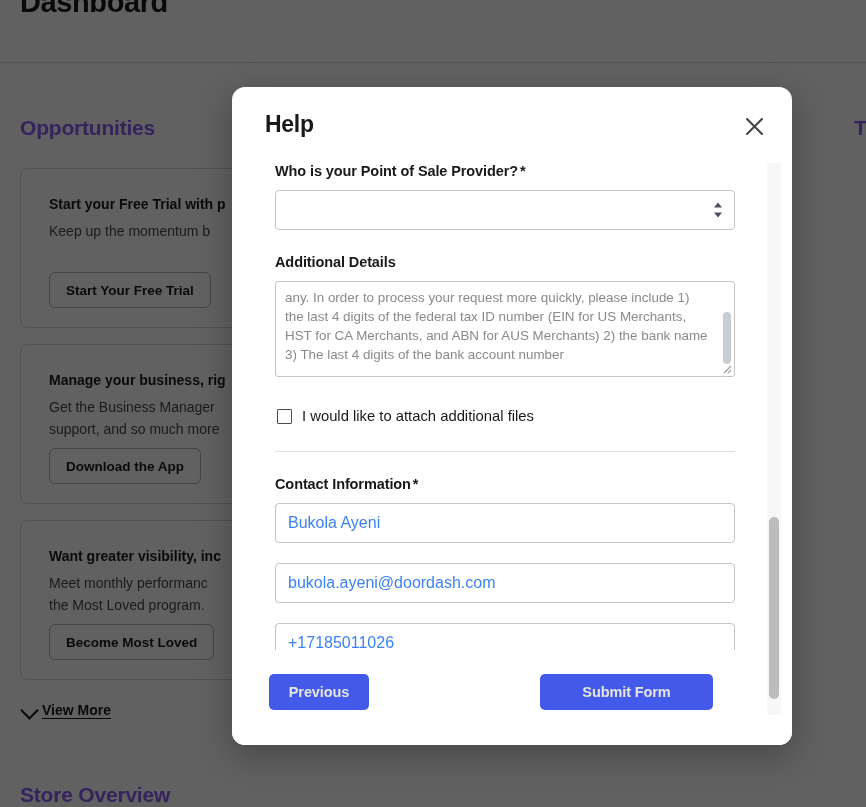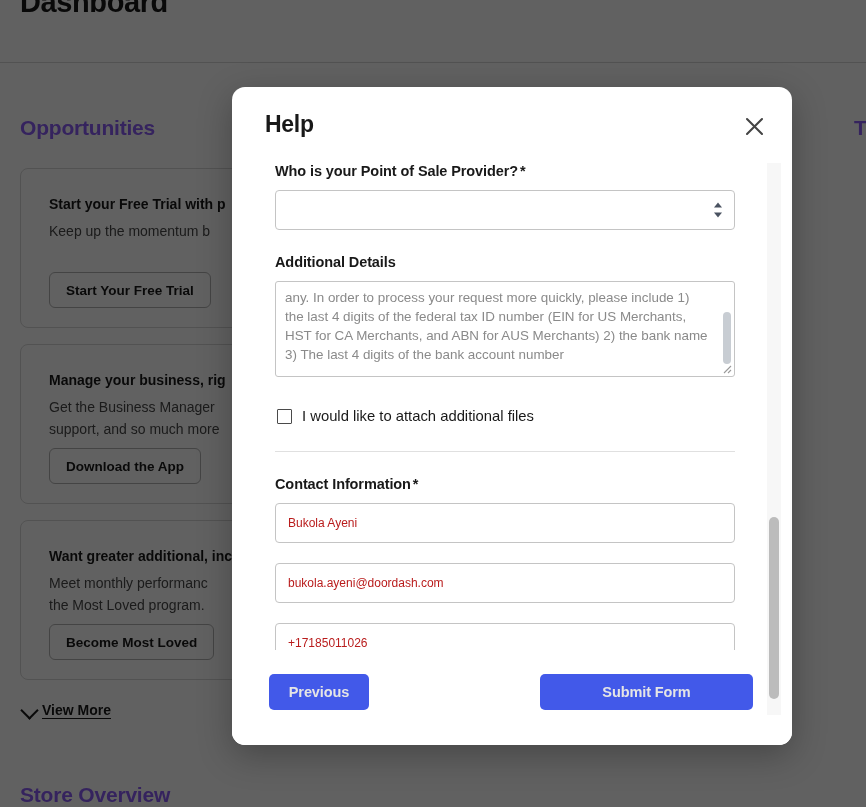--- a/index.html
+++ b/index.html
@@ -271,22 +271,22 @@
     border: 0;
   }
 
   .text-input {
     width: 460px;
     height: 40px;
     border: 1px solid #c4c4c4;
     border-radius: 4px;
     background: #ffffff;
     font-family: "Liberation Sans", sans-serif;
-    font-size: 12px;
-    color: #b91c1c;
+    font-size: 16px;
+    color: #3b82f6;
     padding: 0 12px;
     outline: none;
   }
 
   
   .modal-scroll-track {
     position: absolute;
     right: 11px;
     top: 76px;
     width: 14px;
@@ -323,21 +323,21 @@
     border-radius: 5px;
     font-family: "Liberation Sans", sans-serif;
     font-size: 14.5px;
     font-weight: 700;
     color: #e5e5e5;
     cursor: pointer;
     letter-spacing: -0.1px;
     display: flex; align-items: center; justify-content: center;
   }
   #btn-previous { left: 37px; top: 24px; width: 100px; }
-  #btn-submit  { left: 308px; top: 24px; width: 213px; }
+  #btn-submit  { left: 308px; top: 24px; width: 173px; }
 </style>
 </head>
 <body>
 
 <div id="page-root">
 
   <div class="bg-layer">
 
     <div class="bg-title">Dashboard</div>
 
@@ -356,21 +356,21 @@
     </div>
 
     <div class="bg-card" style="left:20px; top:344px; width:770px; height:160px;">
       <div class="bg-card-title" style="top:27px;">Manage your business, rig</div>
       <div class="bg-card-desc" style="top:51px; white-space:pre-line;">Get the Business Manager
 support, and so much more</div>
       <button class="bg-card-btn" style="top:103px;">Download the App</button>
     </div>
 
     <div class="bg-card" style="left:20px; top:520px; width:770px; height:160px;">
-      <div class="bg-card-title" style="top:27px;">Want greater additional, inc</div>
+      <div class="bg-card-title" style="top:27px;">Want greater visibility, inc</div>
       <div class="bg-card-desc" style="top:51px; white-space:pre-line;">Meet monthly performanc
 the Most Loved program.</div>
       <button class="bg-card-btn" style="top:103px;">Become Most Loved</button>
     </div>
 
     <div class="bg-viewmore-row">
       <span class="chev"></span>
       <span class="bg-viewmore-label">View More</span>
     </div>
   </div>

